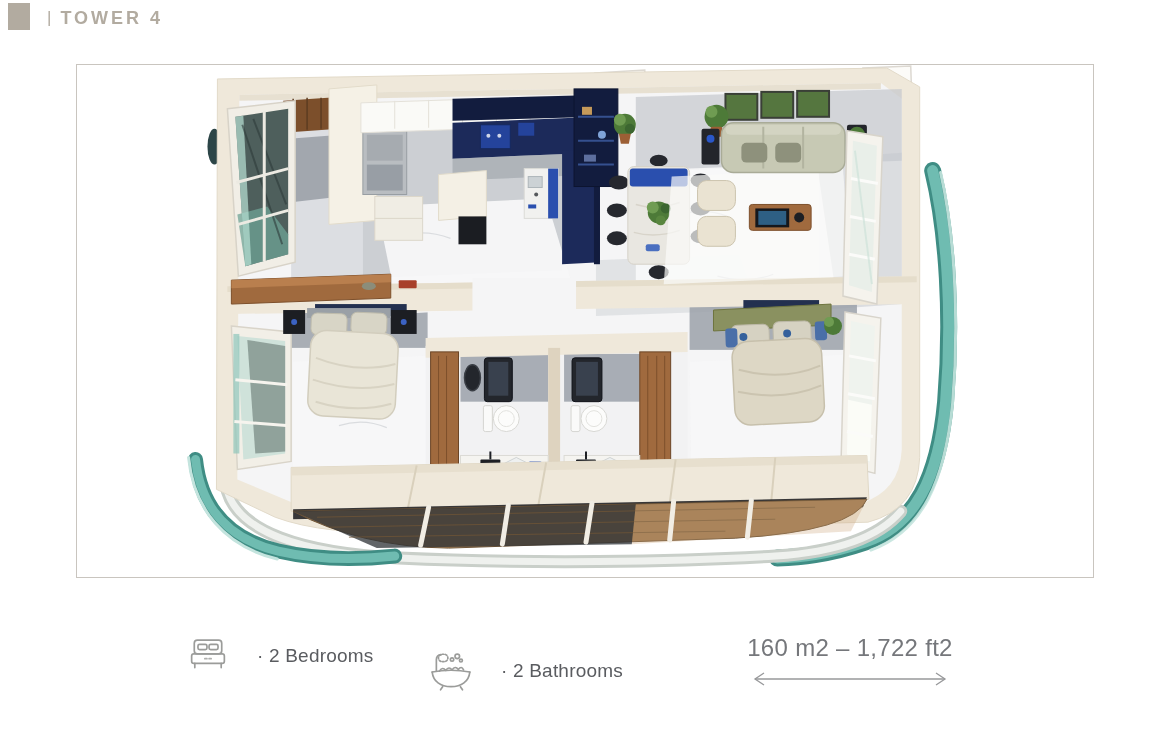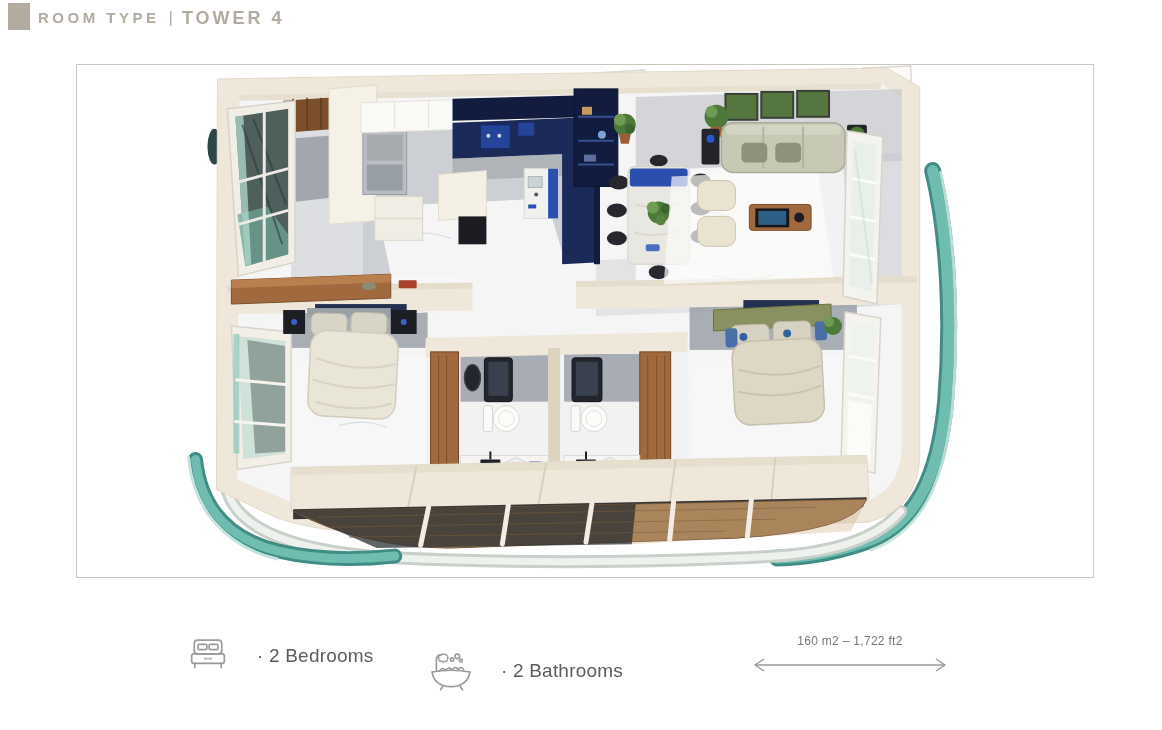--- a/index.html
+++ b/index.html
@@ -19,30 +19,29 @@
   .floorplan-frame{
     position:absolute;left:76px;top:64px;width:1018px;height:514px;
     border:1px solid var(--frame-border);background:#ffffff;box-sizing:border-box;
   }
   .floorplan-frame svg{display:block;width:100%;height:100%;}
   
   .feature{position:absolute;display:flex;align-items:center;gap:27px;color:var(--feature-text);}
   .feature-label{font-size:19px;letter-spacing:.2px;}
   .icon{color:var(--icon-stroke);}
   .area-group{position:absolute;left:746px;top:634px;width:208px;text-align:center;color:var(--area-text);}
-  .area-text{font-size:12px;letter-spacing:.3px;}
+  .area-text{font-size:24px;letter-spacing:.3px;}
   .area-arrow{display:block;margin:8px auto 0 auto;color:var(--arrow-stroke);}
 </style>
 </head>
 <body>
 
 <div class="page-header">
   <div class="accent-square"></div>
   <div class="header-title">
-    <span class="title-main">ROOM TYPE</span>
     <span class="title-sep">|</span>
     <span class="title-sub">TOWER 4</span>
   </div>
 </div>
 
 <div class="floorplan-frame">
   <svg viewBox="0 0 1018 514" role="img">
 
     <g fill="none" stroke-linecap="round">
       <path d="M858,106 C873,168 878,254 871,338 C864,414 841,462 790,479 C752,492 724,494 702,495" stroke="var(--teal-dark)" stroke-width="17"></path>

